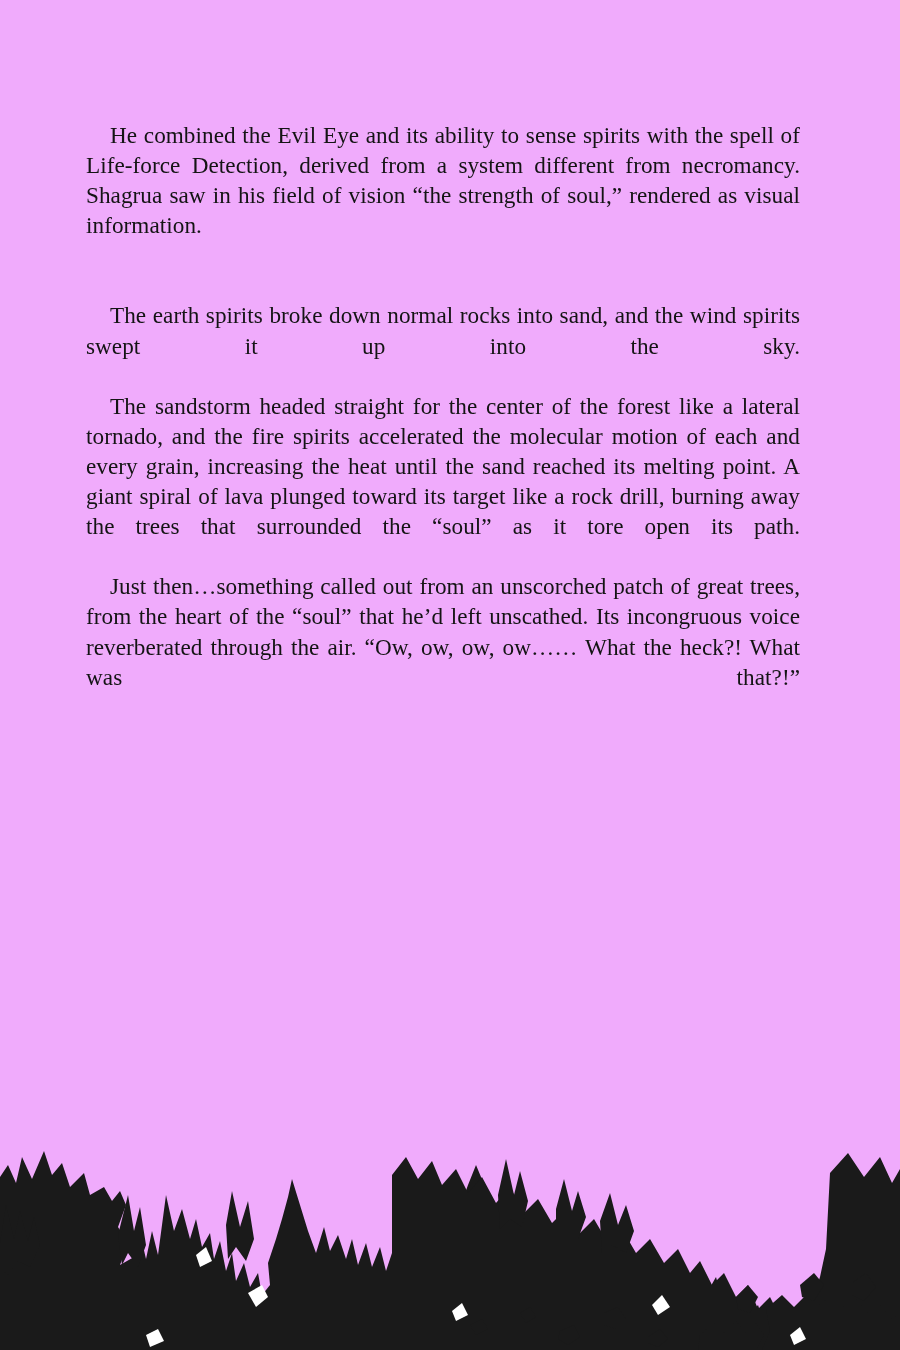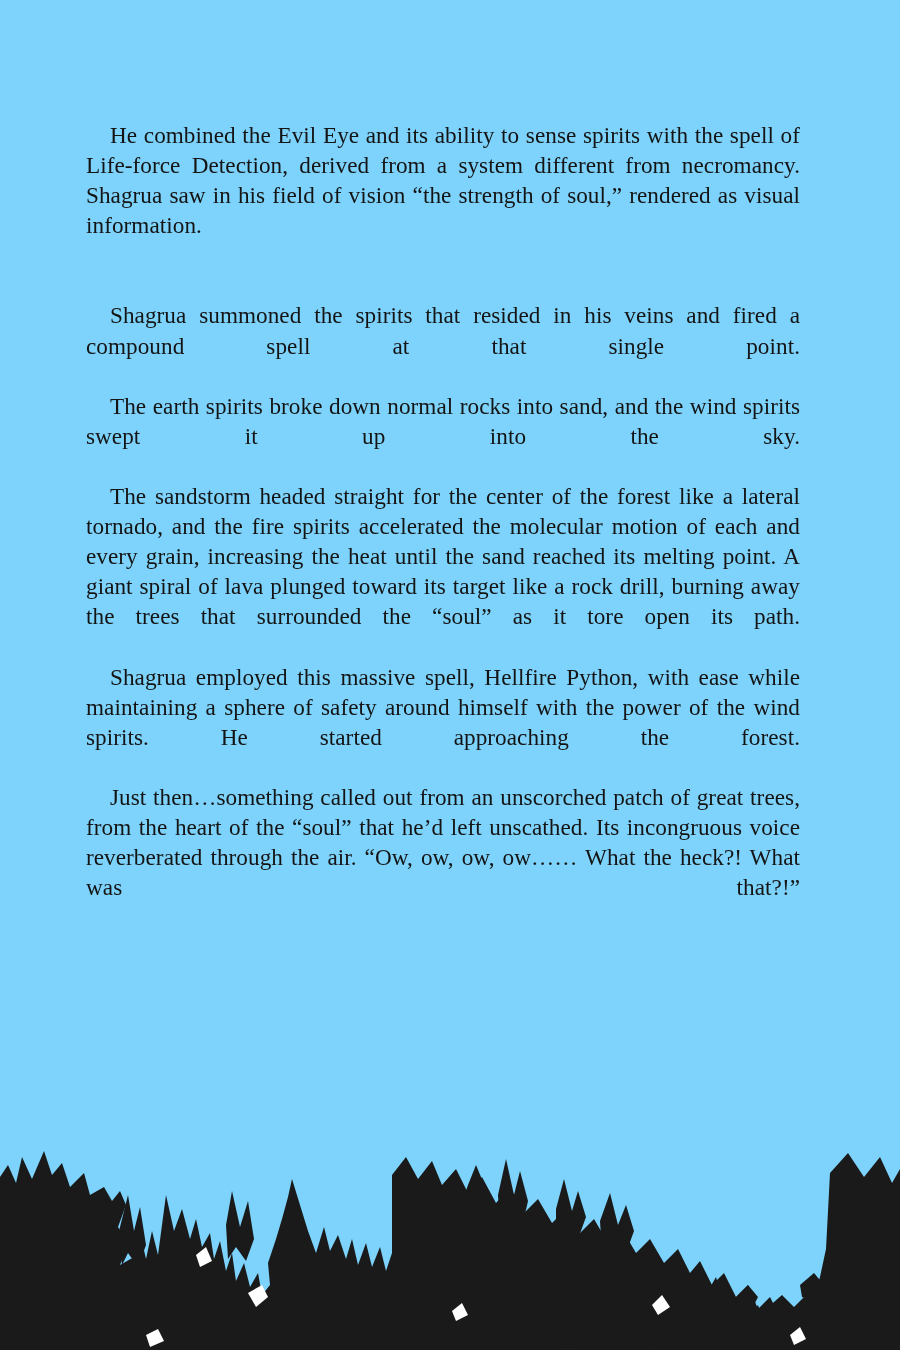--- a/index.html
+++ b/index.html
@@ -14,21 +14,21 @@
     position: relative;
     overflow: hidden;
     font-family: "Liberation Serif", "DejaVu Serif", serif;
     color: #111111;
     -webkit-font-smoothing: antialiased;
   }
 
   .page {
     position: absolute;
     inset: 0;
-    background: #7dd3fc;
+    background: #f0abfc;
   }
 
   
   .text-column {
     position: absolute;
     left: 86px;
     top: 120px;
     width: 714px;
   }
 
@@ -73,24 +73,22 @@
     height: 215px;
   }
 </style>
 </head>
 <body>
 
 <div class="page">
 
   <div class="text-column">
     <p class="para gap-after">He combined the Evil Eye and its ability to sense spirits with the spell of Life-force Detection, derived from a system different from necromancy. Shagrua saw in his field of vision “the strength of soul,” rendered as visual information.</p>
-    <p class="para">Shagrua summoned the spirits that resided in his veins and fired a compound spell at that single point.</p>
     <p class="para">The earth spirits broke down normal rocks into sand, and the wind spirits swept it up into the sky.</p>
     <p class="para">The sandstorm headed straight for the center of the forest like a lateral tornado, and the fire spirits accelerated the molecular motion of each and every grain, increasing the heat until the sand reached its melting point. A giant spiral of lava plunged toward its target like a rock drill, burning away the trees that surrounded the “soul” as it tore open its path.</p>
-    <p class="para">Shagrua employed this massive spell, Hellfire Python, with ease while maintaining a sphere of safety around himself with the power of the wind spirits. He started approaching the forest.</p>
     <p class="para">Just then…something called out from an unscorched patch of great trees, from the heart of the “soul” that he’d left unscathed. Its incongruous voice reverberated through the air. “Ow, ow, ow, ow…… What the heck?! What was that?!”</p>
   </div>
 
   <div class="illustration">
     <svg viewBox="0 0 900 215" preserveAspectRatio="none" xmlns="http://www.w3.org/2000/svg">
       <g id="debris-fill" fill="#1a1a1a">
 
         <path d="M0,215 L0,42 L8,30 L16,48 L22,22 L32,44 L44,16 L52,40 L62,28 L70,52
                  L84,38 L90,60 L104,52 L112,66 L120,56 L126,70 L118,92 L128,108 L120,130
                  L134,122 L140,98 L146,124 L152,96 L158,120 L166,60 L174,96 L182,74

